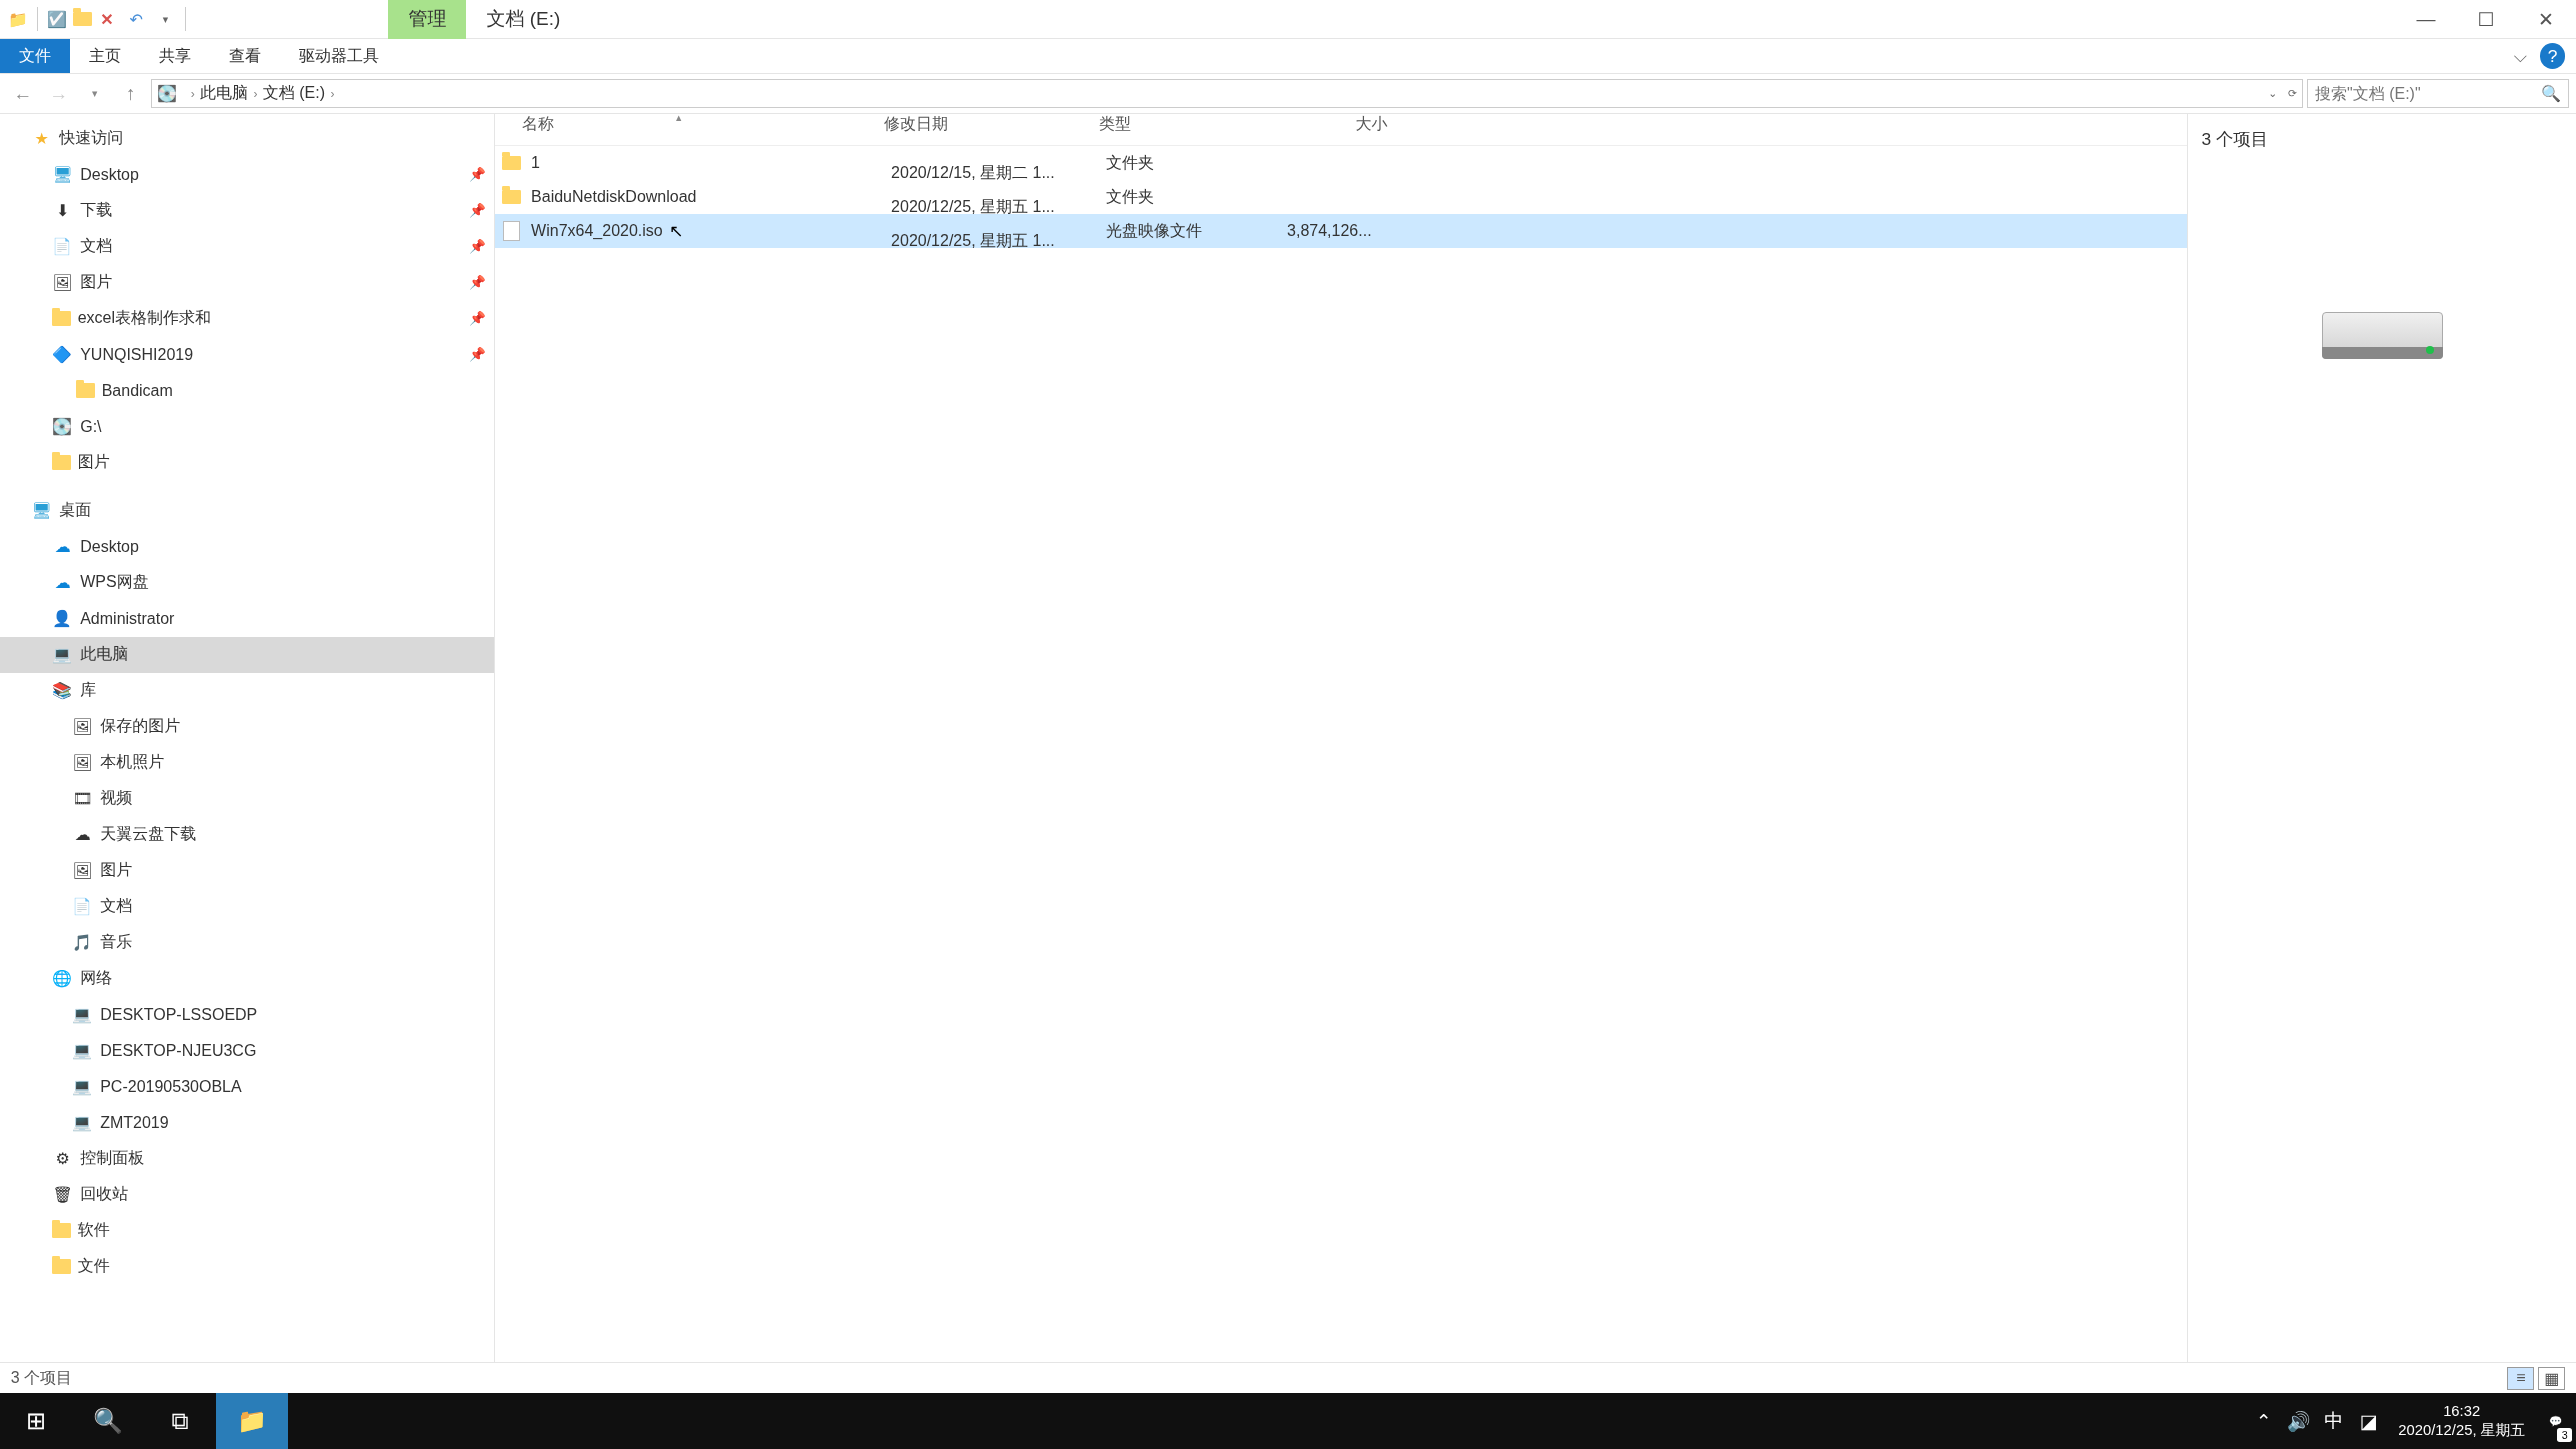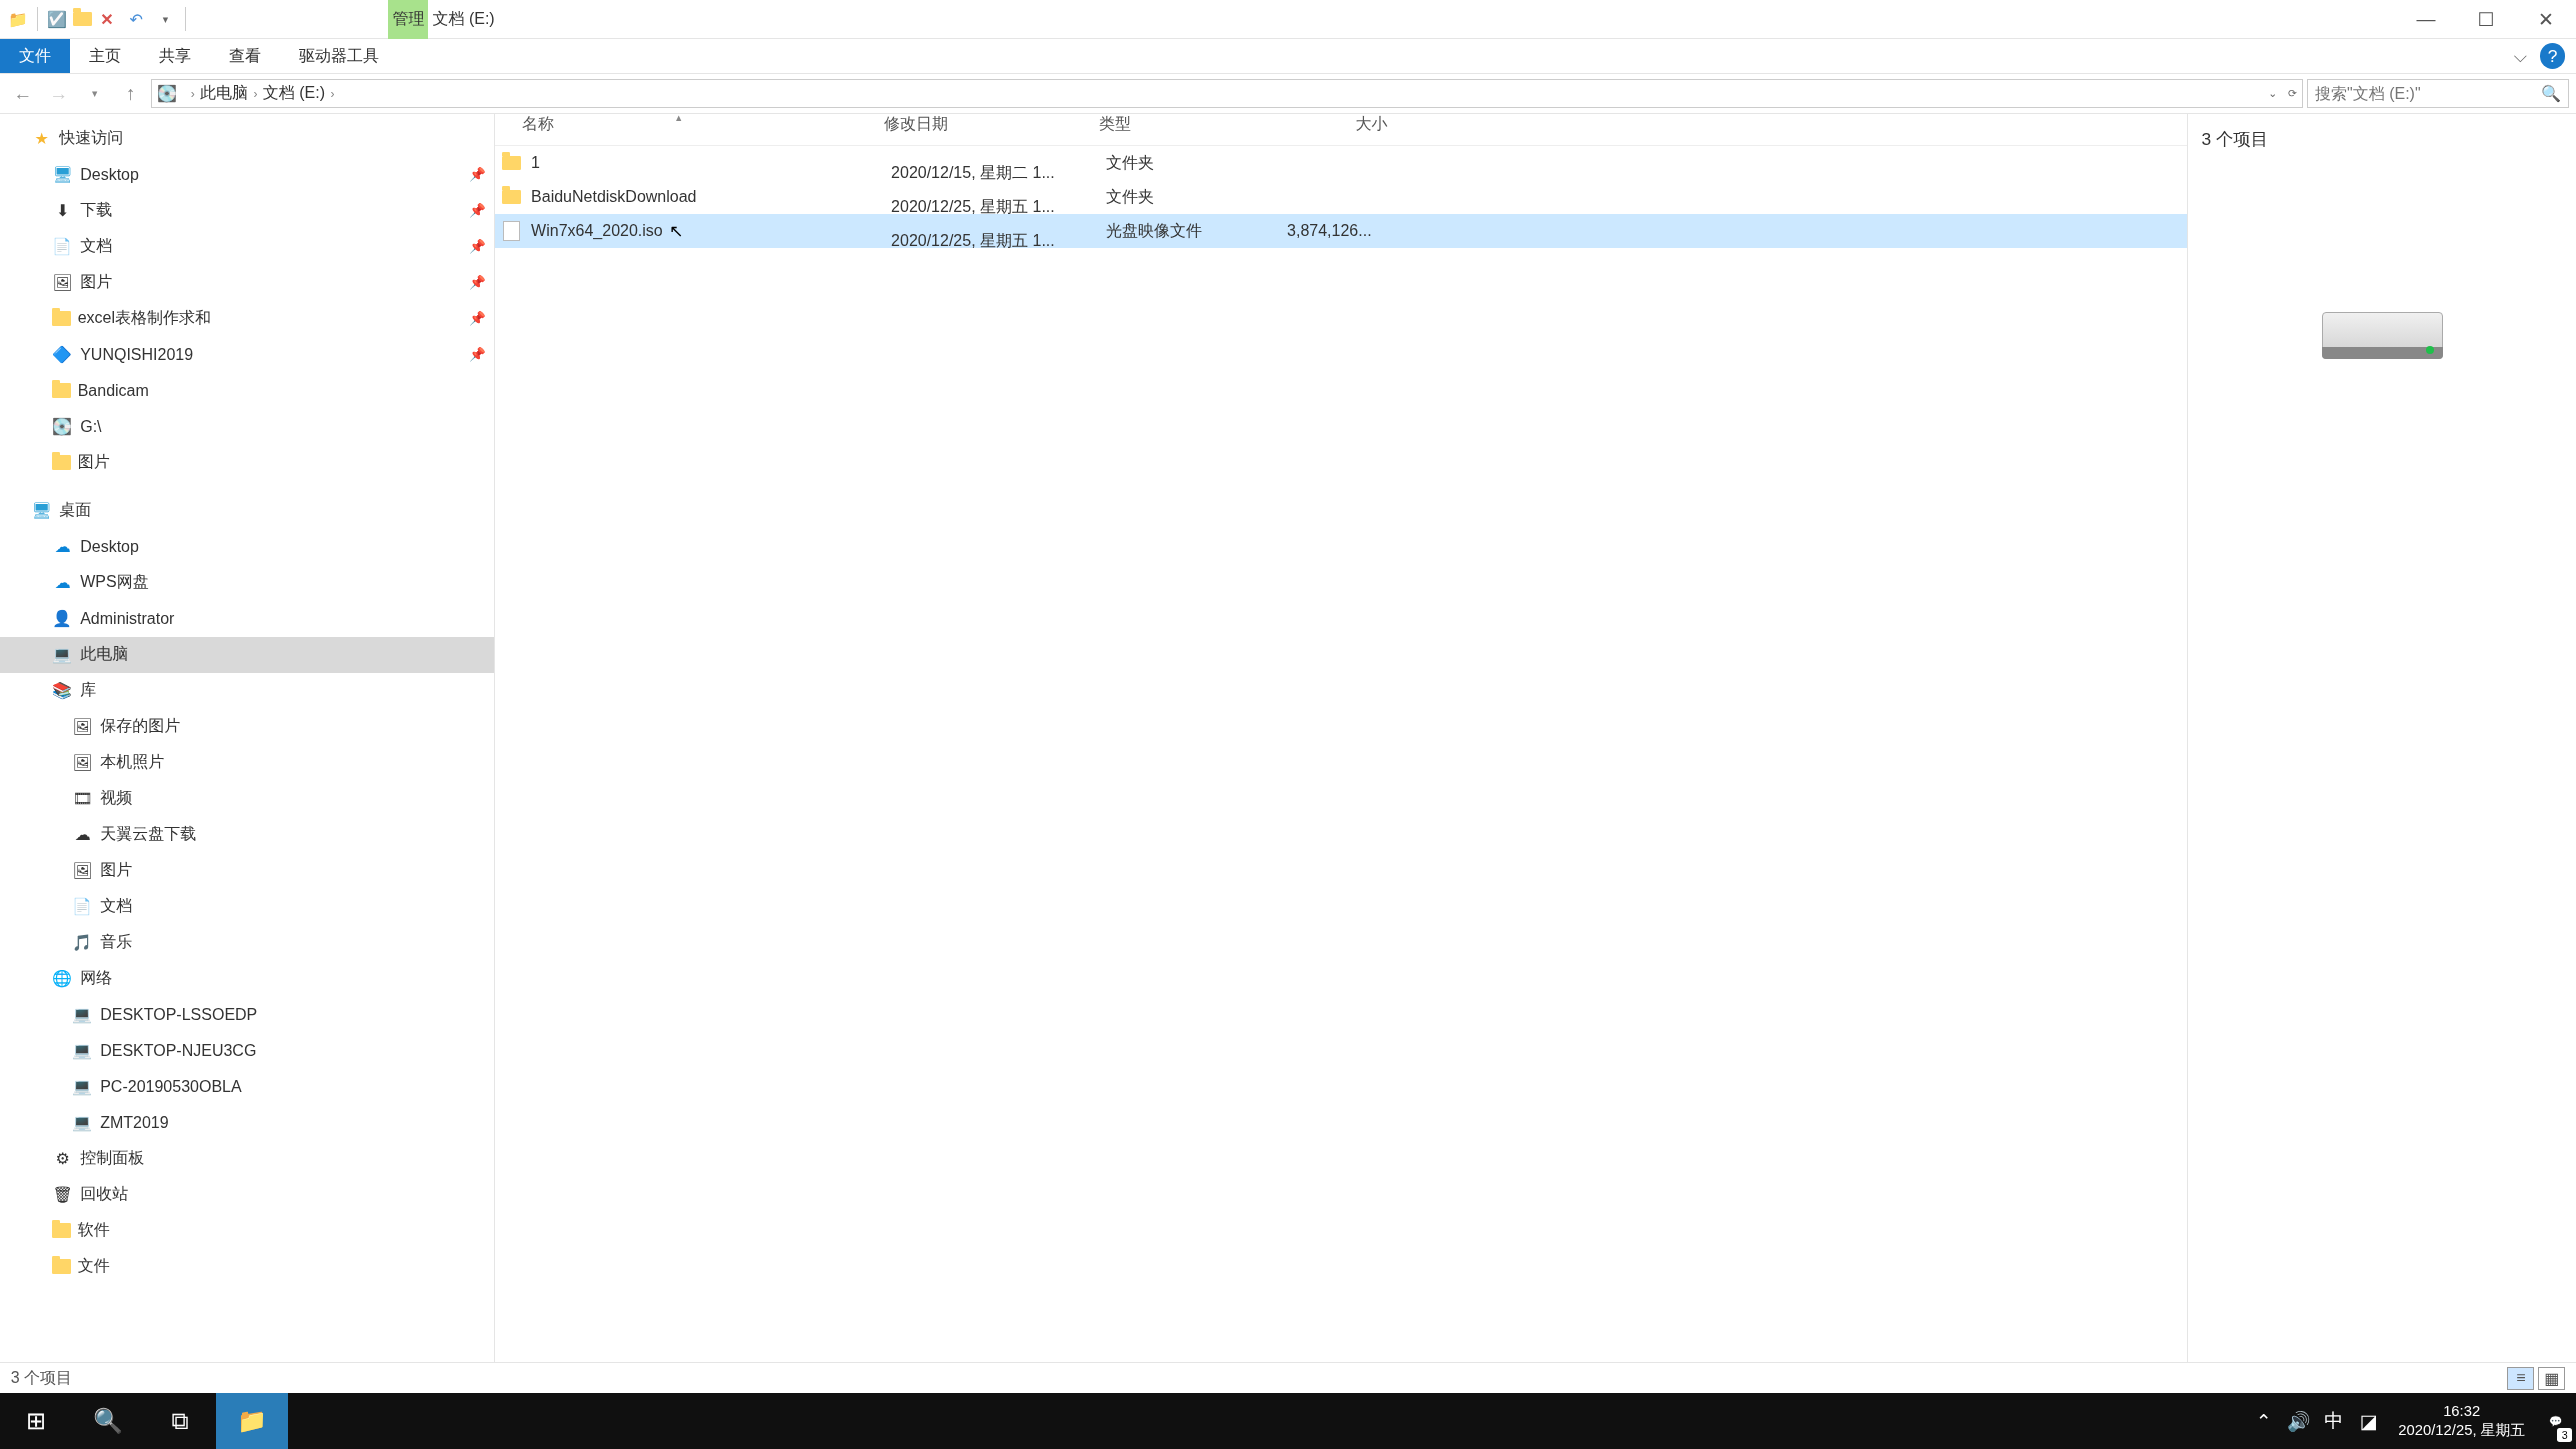--- a/index.html
+++ b/index.html
@@ -5,21 +5,21 @@
 * { margin:0; padding:0; box-sizing:border-box; font-family:"Microsoft YaHei","Segoe UI",sans-serif; }
 html,body { width:2576px; height:1449px; background:#fff; overflow:hidden; }
 
 .window { width:2576px; height:1393px; background:#fff; display:flex; flex-direction:column; }
 
 .titlebar { height:39px; background:#fff; display:flex; align-items:center; border-bottom:0.7px solid #e5e5e5; }
 .qat { display:flex; align-items:center; gap:1.3px; padding:0 4px; }
 .qat-icon { width:28px; height:28px; display:flex; align-items:center; justify-content:center; font-size:16px; cursor:default; }
 .qat-sep { width:0.7px; height:24px; background:#ccc; margin:0 4px; }
 .title-tabs { display:flex; align-items:stretch; height:39px; margin-left:195px; }
-.title-tab { padding:0 4px; display:flex; align-items:center; font-size:16px; color:#333; }
+.title-tab { padding:0 20px; display:flex; align-items:center; font-size:19px; color:#333; }
 .title-tab.context { background:#a8e28c; }
 .win-controls { margin-left:auto; display:flex; }
 .win-btn { width:60px; height:39px; display:flex; align-items:center; justify-content:center; font-size:19px; color:#555; }
 .win-btn.close { color:#555; }
 
 .ribbon-tabs { height:35px; display:flex; align-items:stretch; border-bottom:0.7px solid #e5e5e5; }
 .ribbon-tab { padding:0 19px; display:flex; align-items:center; font-size:16px; color:#333; }
 .ribbon-tab.file { background:#1979ca; color:#fff; }
 .ribbon-help { margin-left:auto; display:flex; align-items:center; padding:0 10.7px; gap:6.7px; }
 .help-icon { width:25.5px; height:25.5px; display:flex; align-items:center; justify-content:center; font-size:17.4px; }
@@ -183,21 +183,21 @@
       <div class="nav-item" style="padding-left:52px">
           <span class="nav-icon folder-icon"></span>
           <span>excel表格制作求和</span>
           <span class="pin">📌</span>
         </div>
       <div class="nav-item" style="padding-left:52px">
           <span class="nav-icon">🔷</span>
           <span>YUNQISHI2019</span>
           <span class="pin">📌</span>
         </div>
-      <div class="nav-item" style="padding-left:52px">
+      <div class="nav-item" style="padding-left:76px">
           <span class="nav-icon folder-icon"></span>
           <span>Bandicam</span>
         </div>
       <div class="nav-item" style="padding-left:52px">
           <span class="nav-icon">💽</span>
           <span>G:\</span>
         </div>
       <div class="nav-item" style="padding-left:52px">
           <span class="nav-icon folder-icon"></span>
           <span>图片</span>

